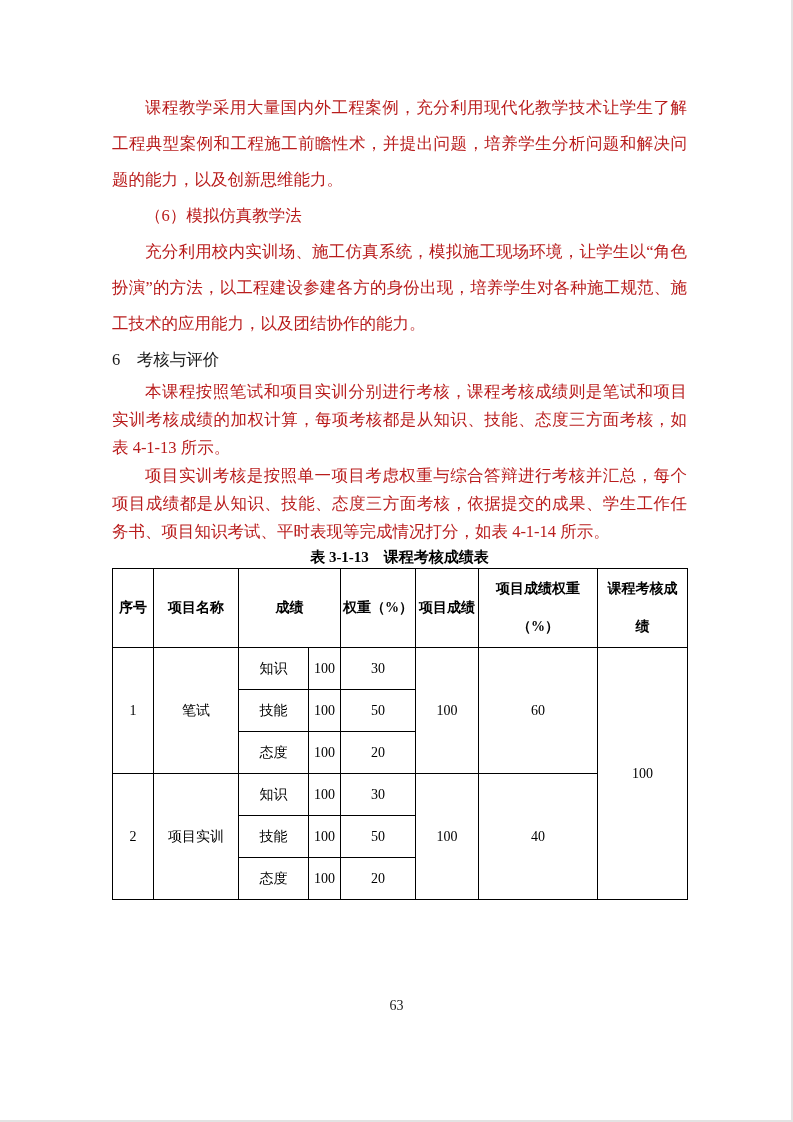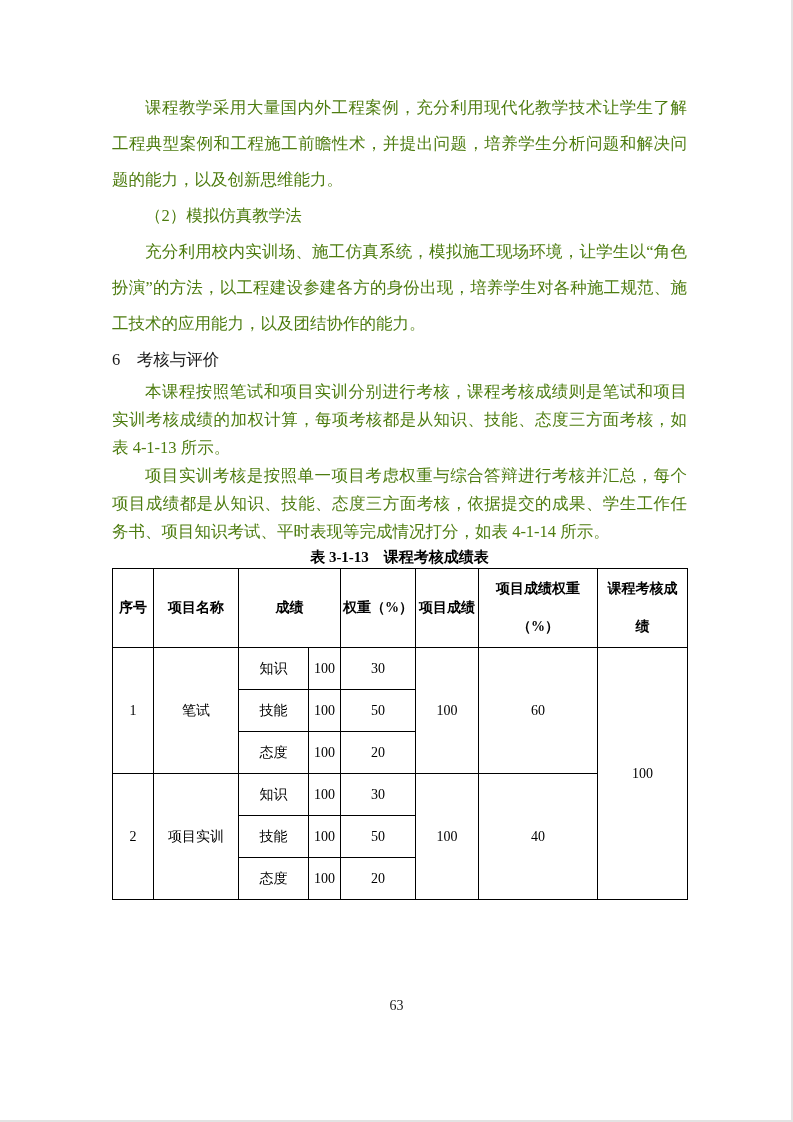--- a/index.html
+++ b/index.html
@@ -18,21 +18,21 @@
   .content {
     position: absolute;
     left: 112px;
     top: 90px;
     width: 575px;
   }
   .para {
     font-size: 16.5px;
     text-align: justify;
     text-indent: 2em;
-    color: #4d7c0f;
+    color: #b91c1c;
   }
   .lh36 { line-height: 36px; }
   .lh32 { line-height: 28px; }
   .section-heading {
     font-size: 16.5px;
     font-weight: normal;
     line-height: 36px;
     text-indent: 0;
     color: #1a1a1a;
   }
@@ -78,21 +78,21 @@
     color: #1a1a1a;
   }
 </style>
 </head>
 <body>
 
 <div class="page">
   <div class="content">
 
     <p class="para lh36">课程教学采用大量国内外工程案例，充分利用现代化教学技术让学生了解工程典型案例和工程施工前瞻性术，并提出问题，培养学生分析问题和解决问题的能力，以及创新思维能力。</p>
-    <p class="para lh36">（2）模拟仿真教学法</p>
+    <p class="para lh36">（6）模拟仿真教学法</p>
     <p class="para lh36">充分利用校内实训场、施工仿真系统，模拟施工现场环境，让学生以“角色扮演”的方法，以工程建设参建各方的身份出现，培养学生对各种施工规范、施工技术的应用能力，以及团结协作的能力。</p>
 
     <div class="section-heading">6　考核与评价</div>
 
     <p class="para lh32">本课程按照笔试和项目实训分别进行考核，课程考核成绩则是笔试和项目实训考核成绩的加权计算，每项考核都是从知识、技能、态度三方面考核，如表 4-1-13 所示。</p>
     <p class="para lh32">项目实训考核是按照单一项目考虑权重与综合答辩进行考核并汇总，每个项目成绩都是从知识、技能、态度三方面考核，依据提交的成果、学生工作任务书、项目知识考试、平时表现等完成情况打分，如表 4-1-14 所示。</p>
 
     <div class="table-caption">表 3-1-13　课程考核成绩表</div>
 
     <table class="score-table">

